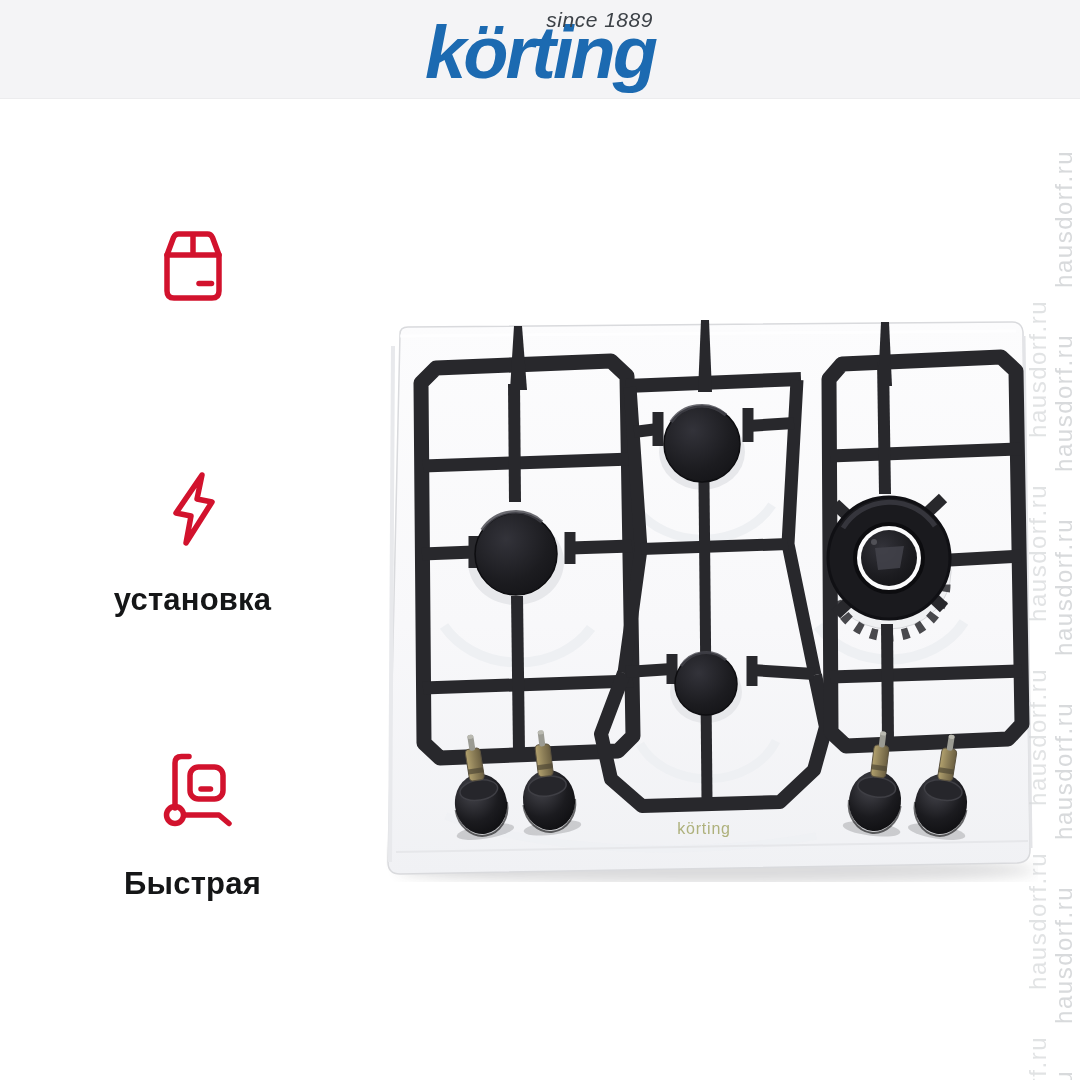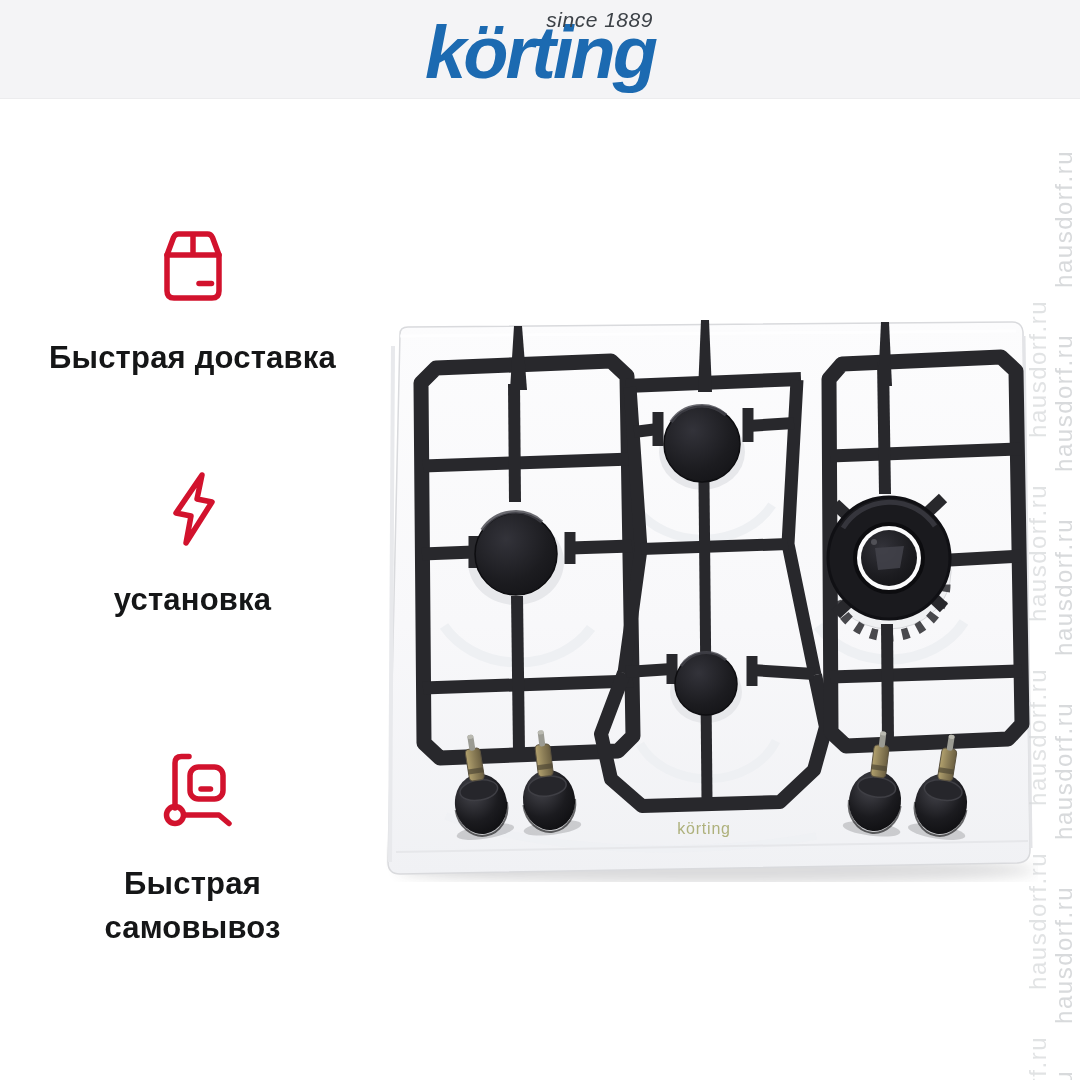--- a/index.html
+++ b/index.html
@@ -56,24 +56,20 @@
 
   <aside class="features">
 
     <div class="feature f1">
       <svg class="ficon" width="78" height="78" viewBox="0 0 78 78" aria-hidden="true">
         <path d="M 13 27 L 19.5 9.5 Q 21 6 24.5 6 L 53.5 6 Q 57 6 58.5 9.5 L 65 27"></path>
         <path d="M 39 7 L 39 26"></path>
         <path d="M 13 27 L 65 27 L 65 63 Q 65 70 58 70 L 20 70 Q 13 70 13 63 Z"></path>
         <path d="M 45 55.5 L 57.5 55.5"></path>
       </svg>
-      <div class="flabel">
-        <div class="feature-line">Быстрая доставка</div>
-
-      </div>
     </div>
 
     <div class="feature f2">
       <svg class="ficon" width="54" height="78" viewBox="0 0 54 78" aria-hidden="true">
         <path d="M 36 5 L 10 43 L 25 46 L 20 73 L 46 32 L 31 29 Z"></path>
       </svg>
       <div class="flabel">
         <div class="feature-line">установка</div>
       </div>
     </div>
@@ -81,21 +77,20 @@
     <div class="feature f3">
       <svg class="ficon" width="88" height="84" viewBox="0 0 88 84" aria-hidden="true">
         <path d="M 26 60 L 26 15 Q 26 8.5 32.5 8.5 L 40 8.5"></path>
         <circle cx="26" cy="67" r="8.5"></circle>
         <path d="M 35.5 67 L 70 67 L 80 75.5"></path>
         <rect x="41" y="19" width="33" height="32" rx="8.5"></rect>
         <path d="M 52 41 L 61.5 41"></path>
       </svg>
       <div class="flabel">
         <div class="feature-line">Быстрая</div>
-        <div class="feature-line">самовывоз</div>
       </div>
     </div>
   </aside>
 
   <figure class="product">
     <svg width="652" height="586" viewBox="0 0 652 586">
       <defs>
         <linearGradient id="surfG" x1="0" y1="0" x2="0" y2="1">
           <stop offset="0" stop-color="#fcfcfd"></stop>
             <stop offset="0.55" stop-color="#f8f8fa"></stop>

